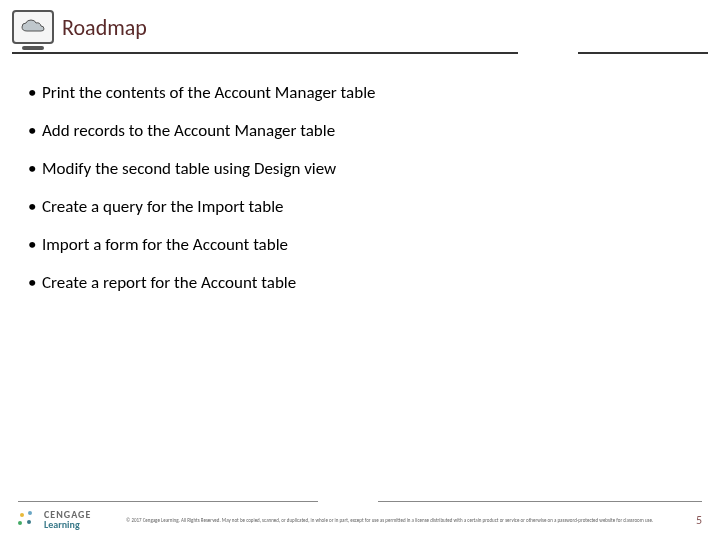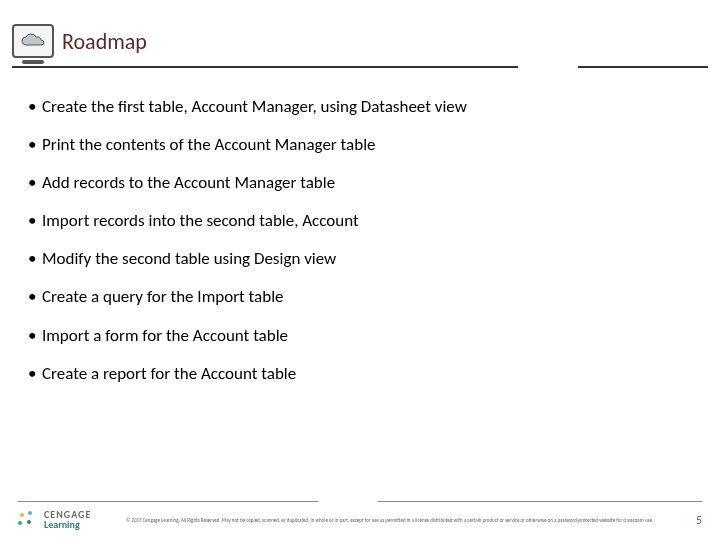--- a/index.html
+++ b/index.html
@@ -1,18 +1,18 @@
 <!DOCTYPE html>
 <html><head>
 <meta charset="utf-8">
 <style>
   * { margin: 0; padding: 0; box-sizing: border-box; }
   html, body { width: 720px; height: 540px; font-family: Calibri, Arial, sans-serif; background: #fff; color: #000; }
   .slide { width: 720px; height: 540px; position: relative; }
-  .header { display: flex; align-items: center; padding: 24px 12px 6px 12px; gap: 8px; }
+  .header { display: flex; align-items: center; padding: 10px 12px 6px 12px; gap: 8px; }
   .monitor {
     width: 42px; height: 34px; border: 2px solid #555; border-radius: 4px;
     position: relative; display: flex; align-items: center; justify-content: center;
     background: #f5f5f5;
   }
   .monitor::after {
     content: ""; position: absolute; bottom: -8px; left: 50%; transform: translateX(-50%);
     width: 22px; height: 4px; background: #555; border-radius: 2px;
   }
   .title { font-size: 22px; color: #5a2a2a; font-weight: 400; }
@@ -47,24 +47,22 @@
       <svg width="26" height="16" viewBox="0 0 26 16">
         <path d="M7 12 Q2 12 2 8 Q2 4 6 4 Q7 1 11 1 Q15 1 16 4 Q20 3 21 7 Q24 7 24 10 Q24 12 21 12 Z" fill="#bfc7cc" stroke="#555" stroke-width="1"></path>
       </svg>
     </div>
     <div class="title">Roadmap</div>
   </div>
   <div class="title-rule"></div>
 
   <div class="body">
     <ul class="bullets">
-      <li>Create the first table, Account Manager, using Datasheet view</li>
       <li>Print the contents of the Account Manager table</li>
       <li>Add records to the Account Manager table</li>
-      <li>Import records into the second table, Account</li>
       <li>Modify the second table using Design view</li>
       <li>Create a query for the Import table</li>
       <li>Import a form for the Account table</li>
       <li>Create a report for the Account table</li>
     </ul>
   </div>
 
   <div class="footer">
     <div class="footer-rule"></div>
     <div class="footer-row">

